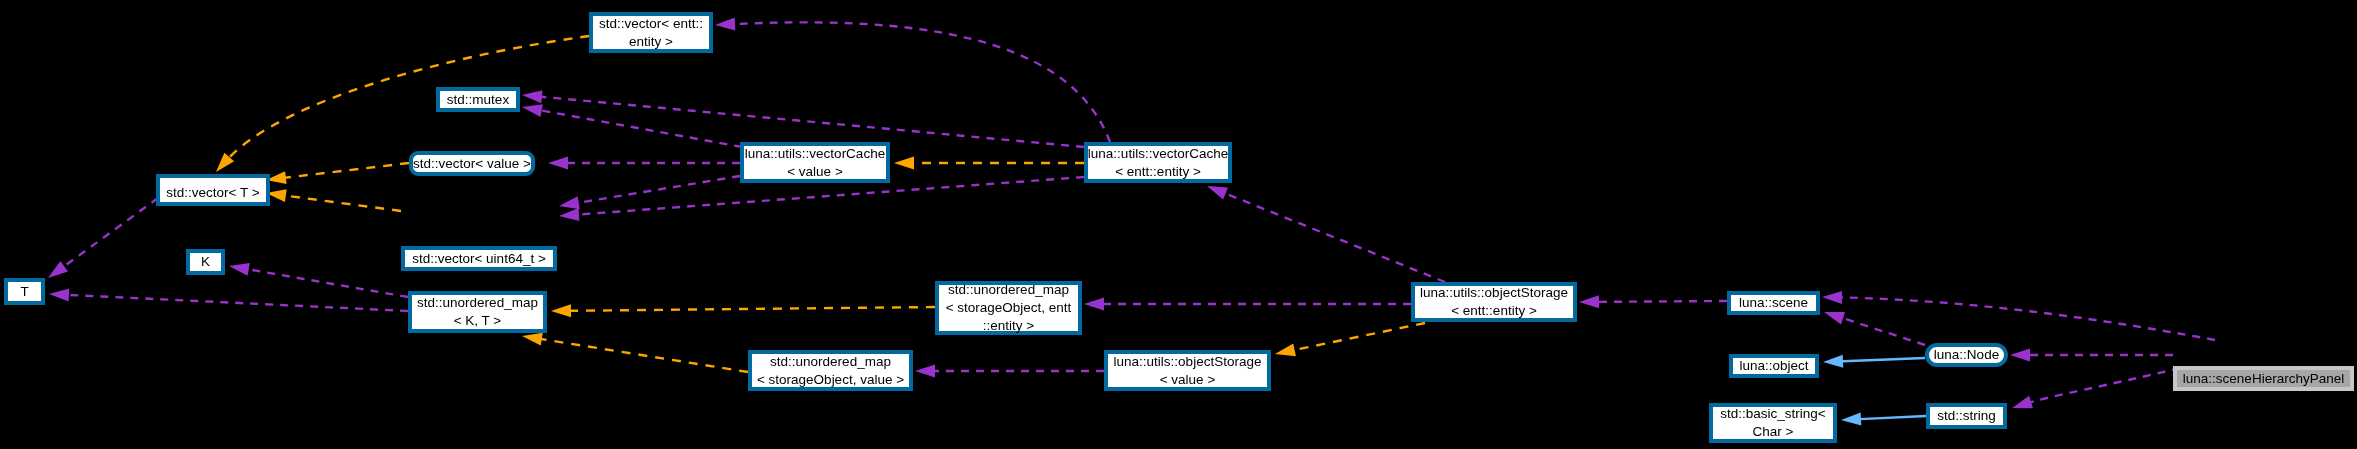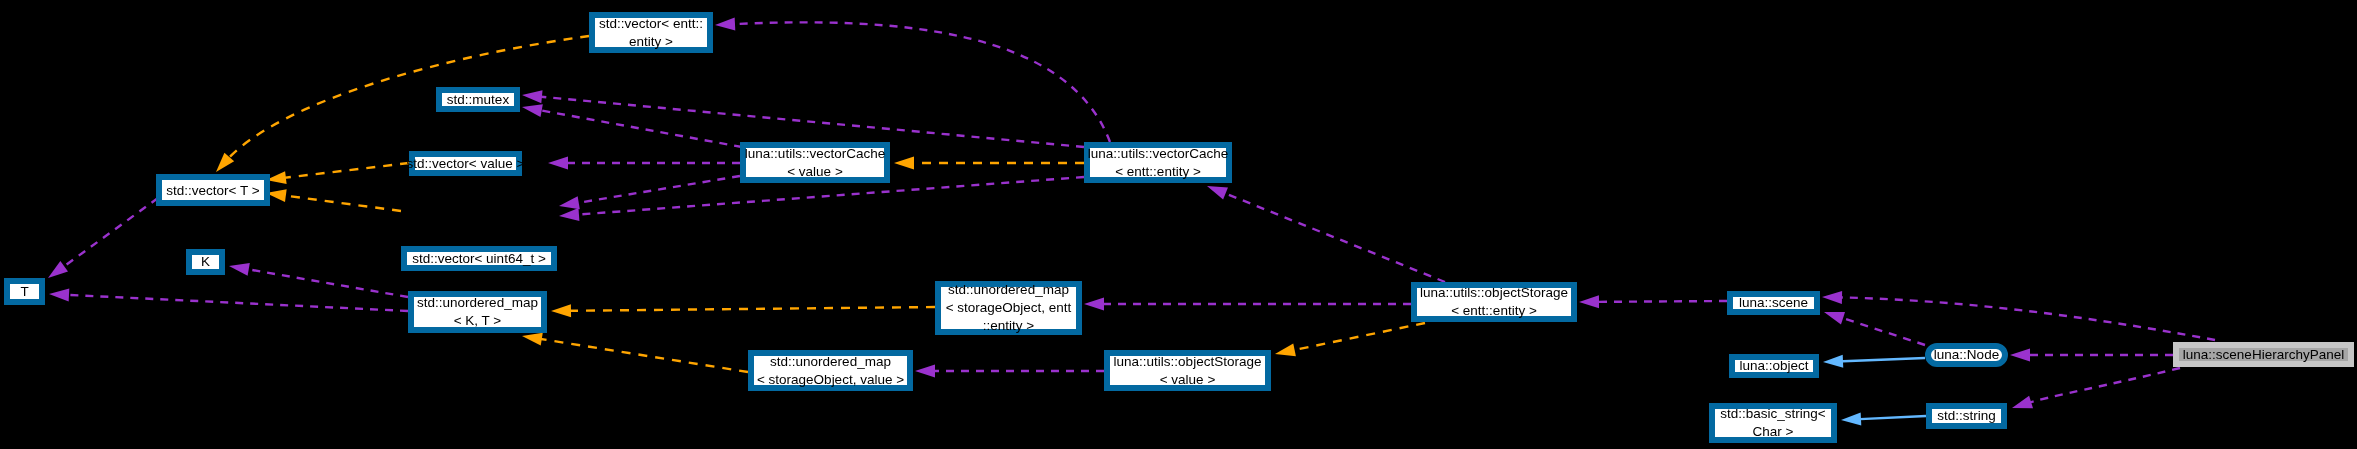--- a/index.html
+++ b/index.html
@@ -13,35 +13,36 @@
   }
   #edges {
     position: absolute;
     left: 0; top: 0;
     width: 2357px; height: 449px;
   }
   .node {
     position: absolute;
     box-sizing: border-box;
     background: #ffffff;
-    border: 6px solid #0369a1;
+    border: 4px solid #0369a1;
     color: #000000;
     display: flex;
     flex-direction: column;
     align-items: center;
     justify-content: center;
     text-align: center;
     font-size: 13.5px;
     line-height: 18px;
     cursor: pointer;
   }
   .node.current {
     background: #a6a6a6;
     border-color: #c6c6c6;
     cursor: default;
+    margin-top: 24px;
   }
   .node span { white-space: nowrap; }
 </style>
 </head>
 <body>
 
 <div id="canvas">
   <svg id="edges" xmlns="http://www.w3.org/2000/svg" viewBox="0 0 2357 449">
       <path d="M1110,142 C1068,30 900,16 728.9834625114543,24.319723445388714" fill="none" stroke="#9a32cd" stroke-width="2.4" stroke-dasharray="8,7"></path>
       <polygon points="715,25 734.6605323302937,17.53585447023726 735.2922177024328,30.520498230873343" fill="#9a32cd"></polygon>
@@ -96,21 +97,21 @@
       <path d="M1926,416 L1854.984523969292,419.34190475438623" fill="none" stroke="#63b8ff" stroke-width="2.4"></path>
       <polygon points="1841,420 1860.672347163525,412.5670492348091 1861.2834356058806,425.5526786348659" fill="#63b8ff"></polygon>
     </svg>
 <div class="node" style="left: 589px; top: 12px; width: 124px; height: 41px;">
       <span>std::vector&lt; entt::</span>
       <span>entity &gt;</span>
     </div>
     <div class="node" style="left: 436px; top: 87px; width: 84px; height: 25px;">
       <span>std::mutex</span>
     </div>
-    <div class="node" style="left: 409px; top: 151px; width: 113px; height: 25px;">
+    <div class="node" style="left: 409px; top: 151px; width: 126px; height: 25px; border-radius: 9px;">
       <span>std::vector&lt; value &gt;</span>
     </div>
     <div class="node" style="left: 156px; top: 174px; width: 114px; height: 32px; justify-content: flex-end;">
       <span>std::vector&lt; T &gt;</span>
     </div>
     <div class="node" style="left: 401px; top: 198px; width: 156px; height: 25px; margin-top: 48px;">
       <span>std::vector&lt; uint64_t &gt;</span>
     </div>
     <div class="node" style="left: 740px; top: 142px; width: 150px; height: 41px;">
       <span>luna::utils::vectorCache</span>

